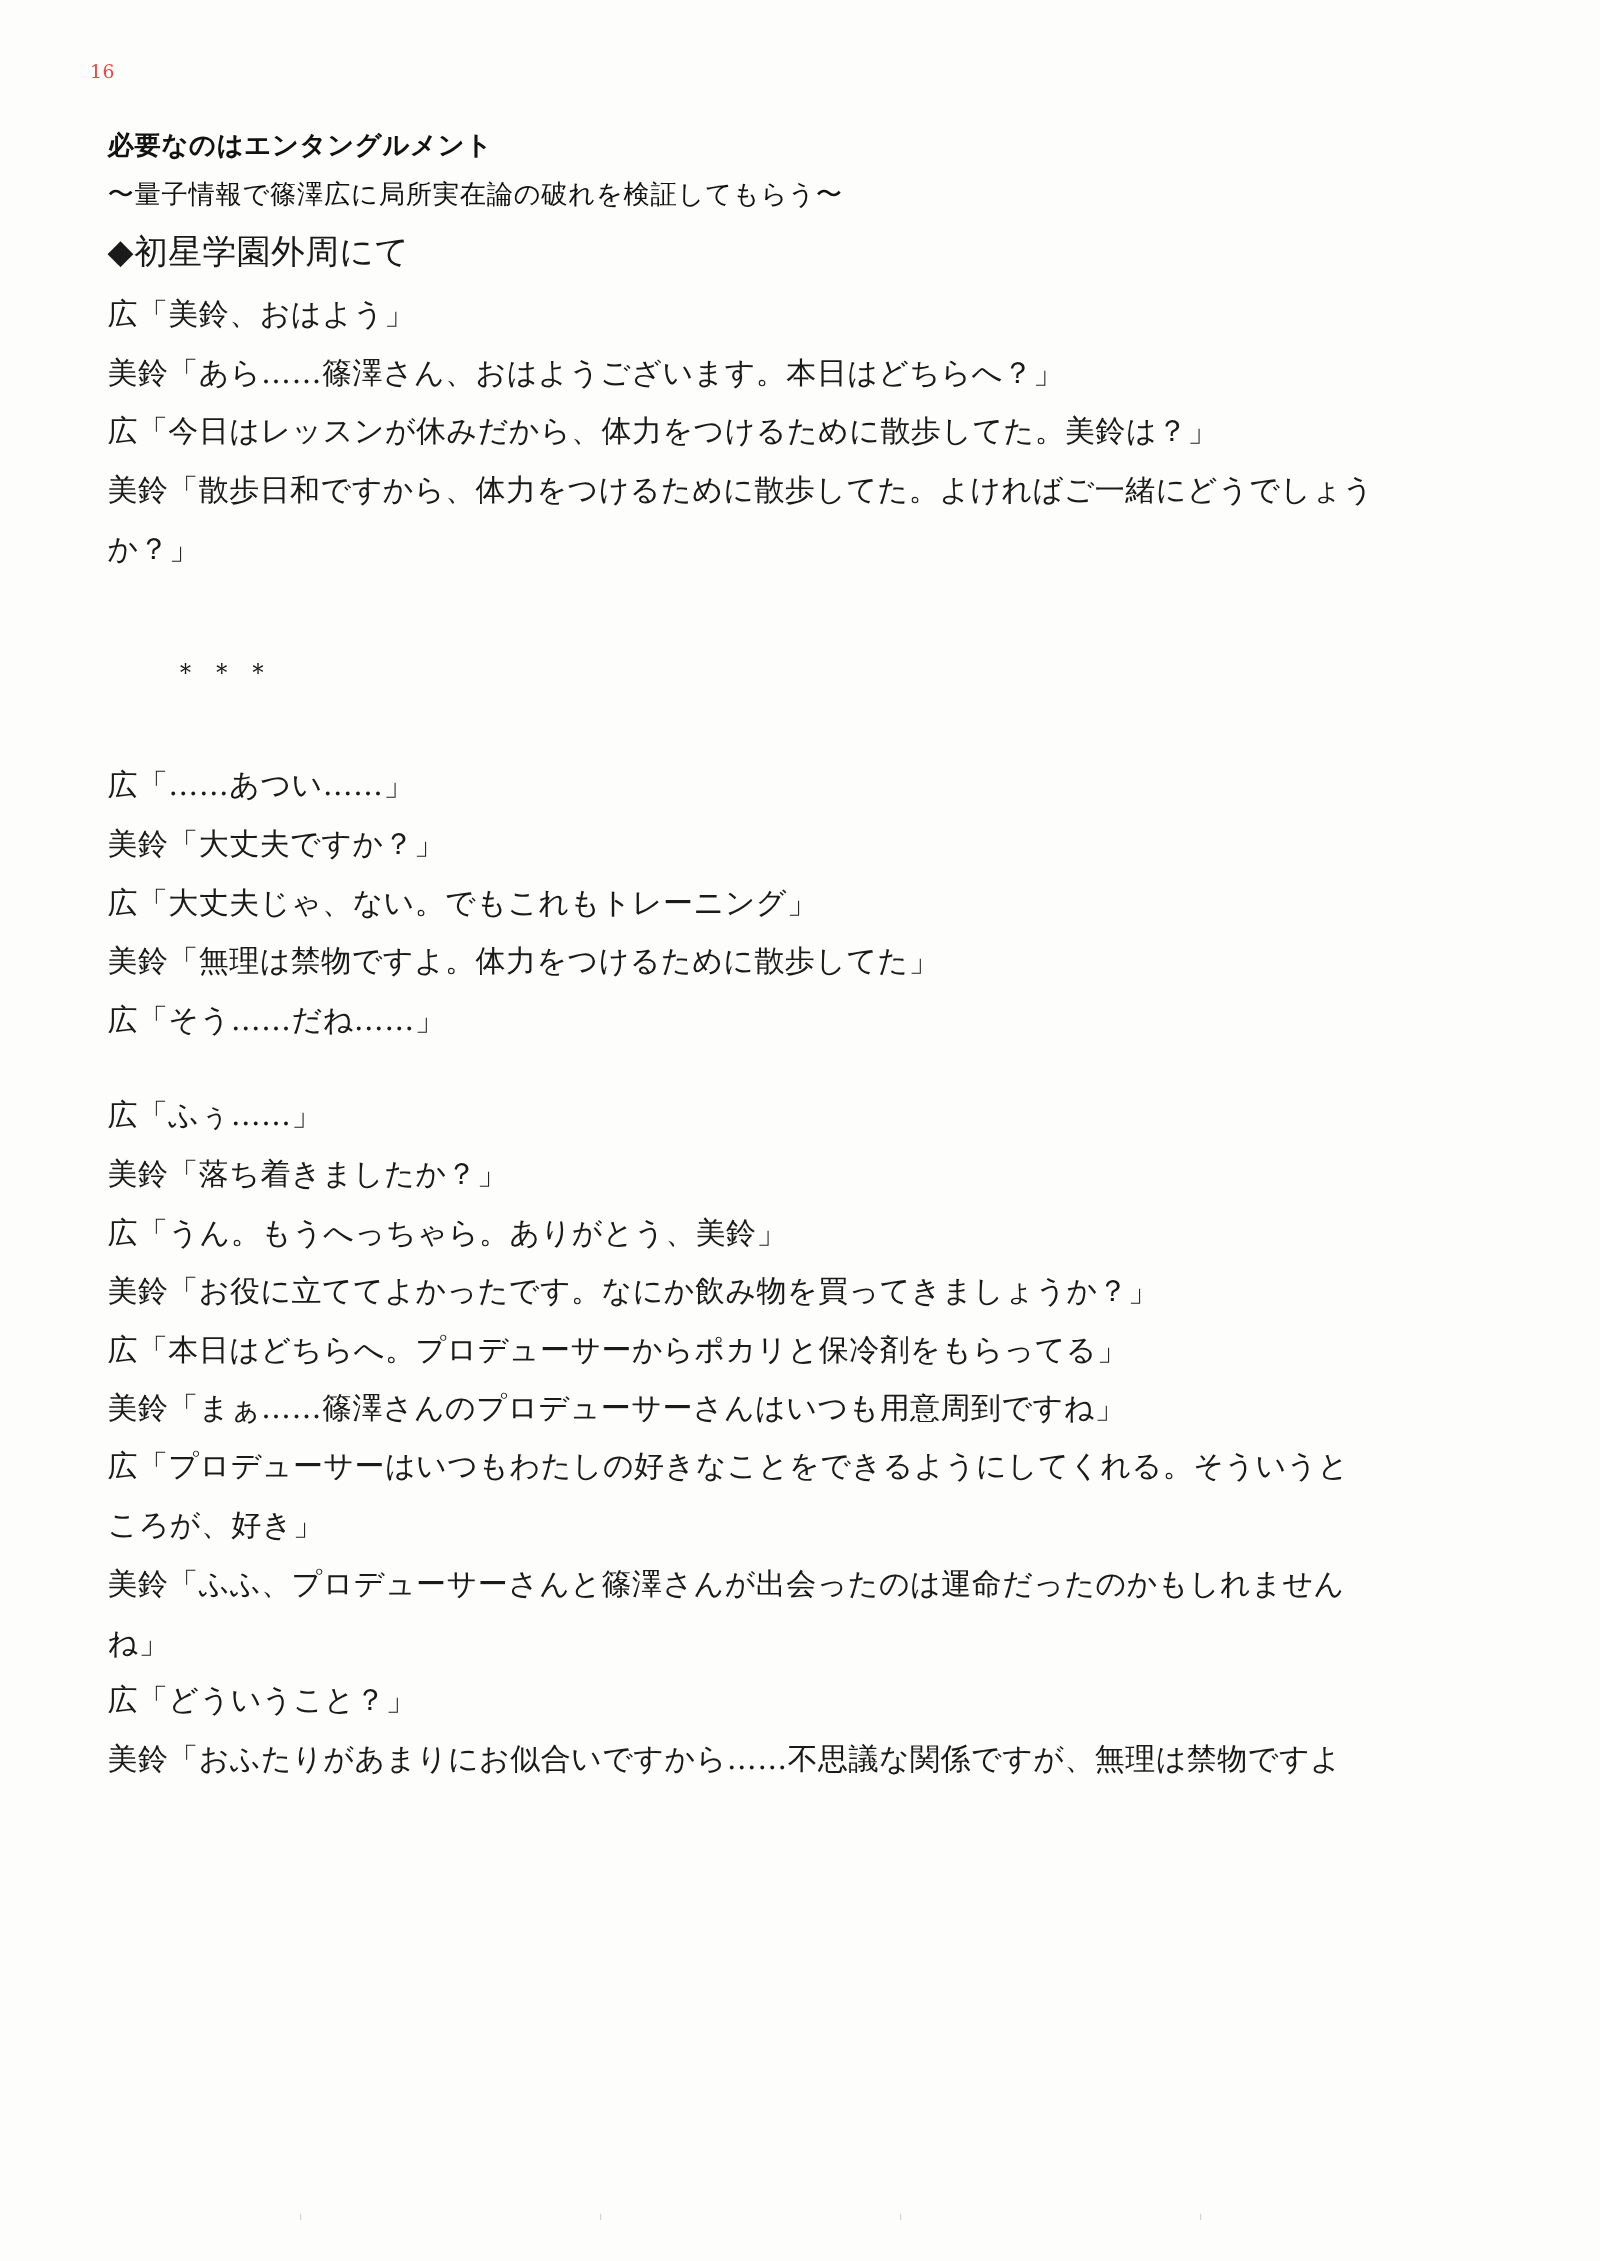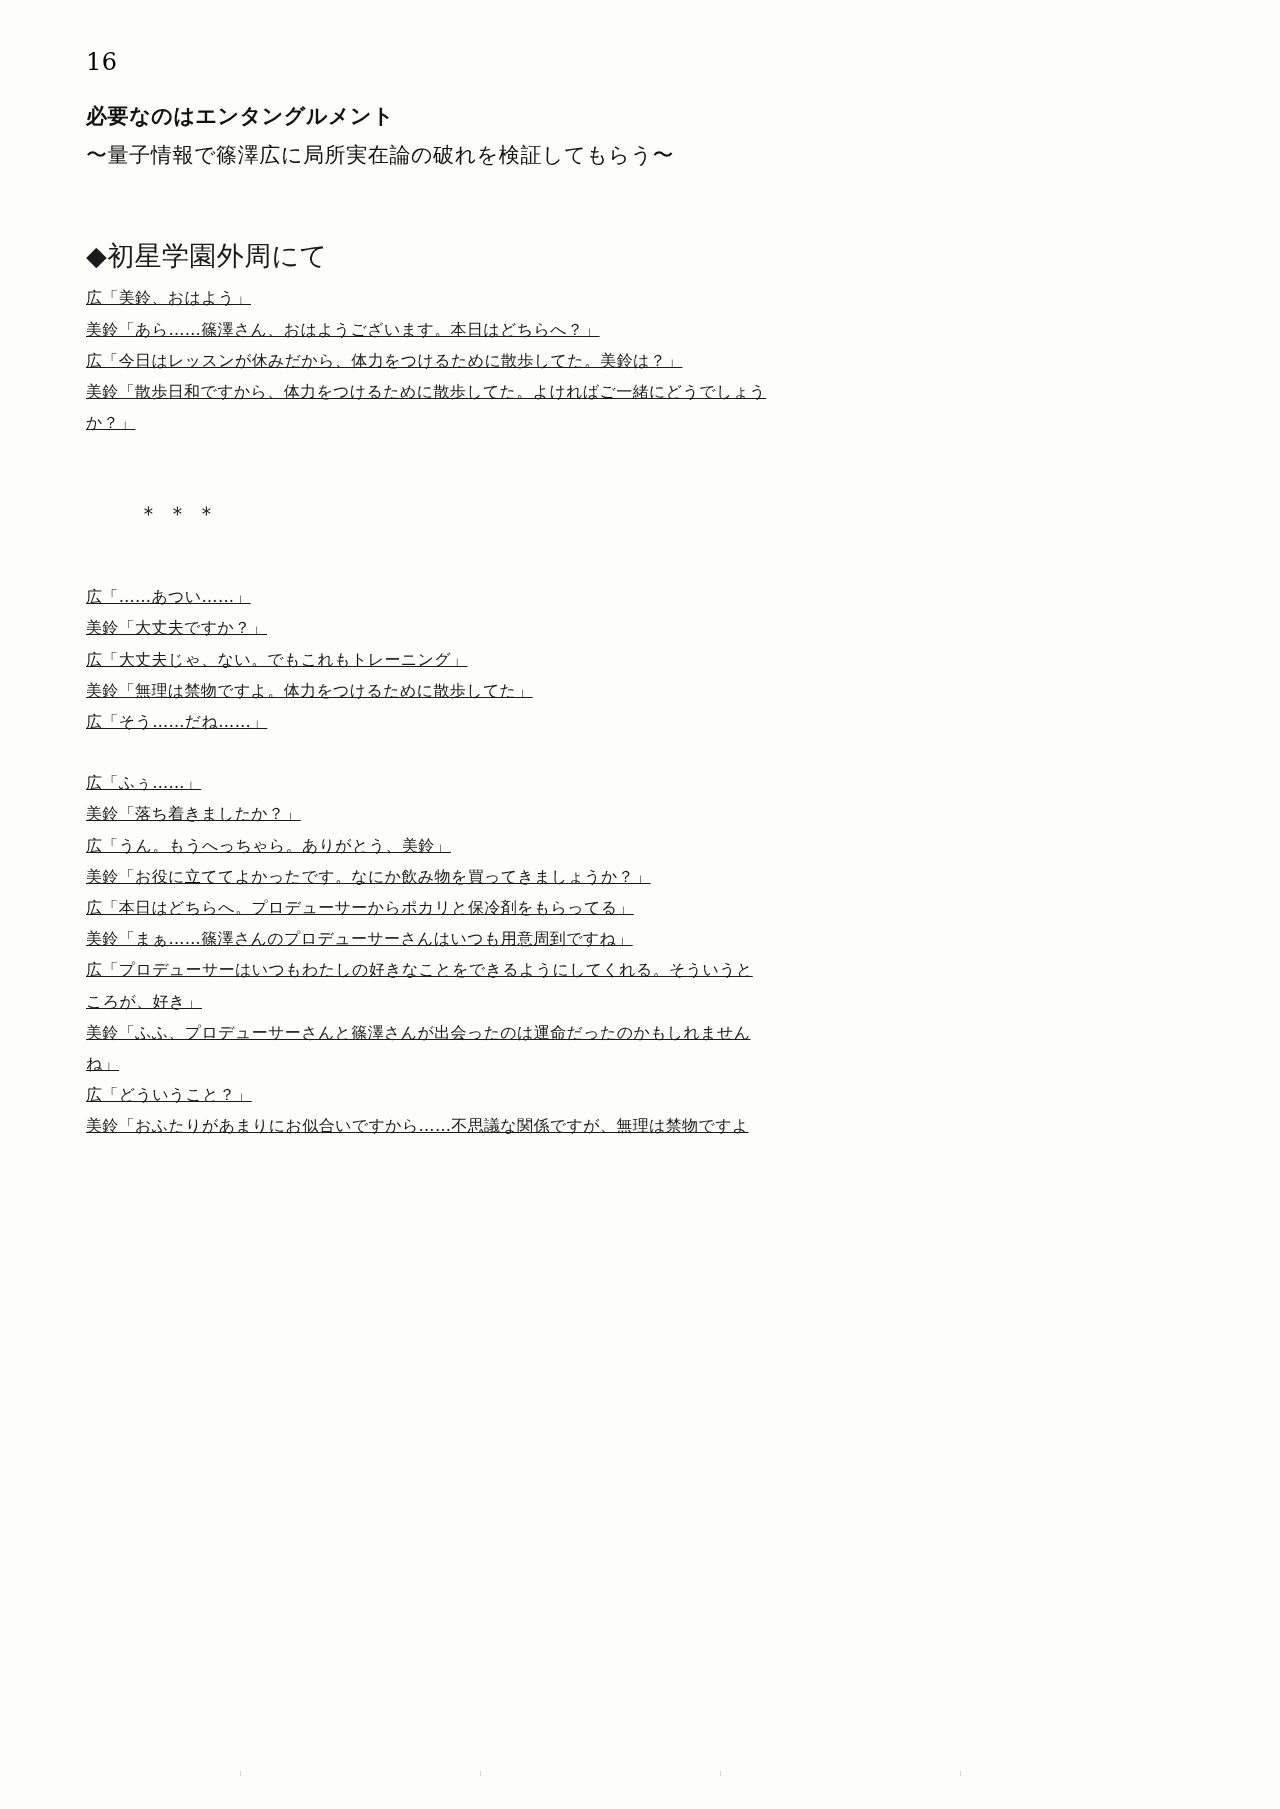--- a/index.html
+++ b/index.html
@@ -12,35 +12,34 @@
     width: 1280px;
     height: 1809px;
     background: #fdfdfb;
     box-sizing: border-box;
     font-family: "DejaVu Serif", "Liberation Serif", serif;
     color: #1a1a1a;
     overflow: hidden;
   }
   .page-number {
     position: absolute;
-    left: 86px;
+    left: 72px;
     top: 48px;
-    font-size: 24px;
+    font-size: 15px;
     font-family: "DejaVu Serif", "Liberation Serif", serif;
-    color: #000000;
+    color: #ef4444;
     letter-spacing: 0.5px;
   }
   .content {
     position: absolute;
     left: 86px;
     top: 96px;
     width: 1030px;
   }
   .title-block {
-    margin-bottom: 54px;
   }
   .title-main {
     font-size: 21px;
     font-weight: 700;
     line-height: 1.9;
     letter-spacing: 0.6px;
     color: #121212;
   }
   .title-sub {
     font-size: 21px;
@@ -49,26 +48,25 @@
     letter-spacing: 0.6px;
     color: #121212;
   }
   .scene-heading {
     font-size: 27px;
     line-height: 1.95;
     letter-spacing: 0.4px;
     color: #1a1a1a;
   }
   .line {
-    font-size: 16px;
+    font-size: 24px;
     line-height: 1.95;
     letter-spacing: 0.35px;
     color: #1a1a1a;
     text-indent: 0;
-    text-decoration: underline;
   }
   .block {
     margin-bottom: 0;
   }
   .gap-small { height: 30px; }
   .gap-medium { height: 46px; }
   .gap-large { height: 56px; }
   .divider {
     font-size: 21px;
     line-height: 1.95;

